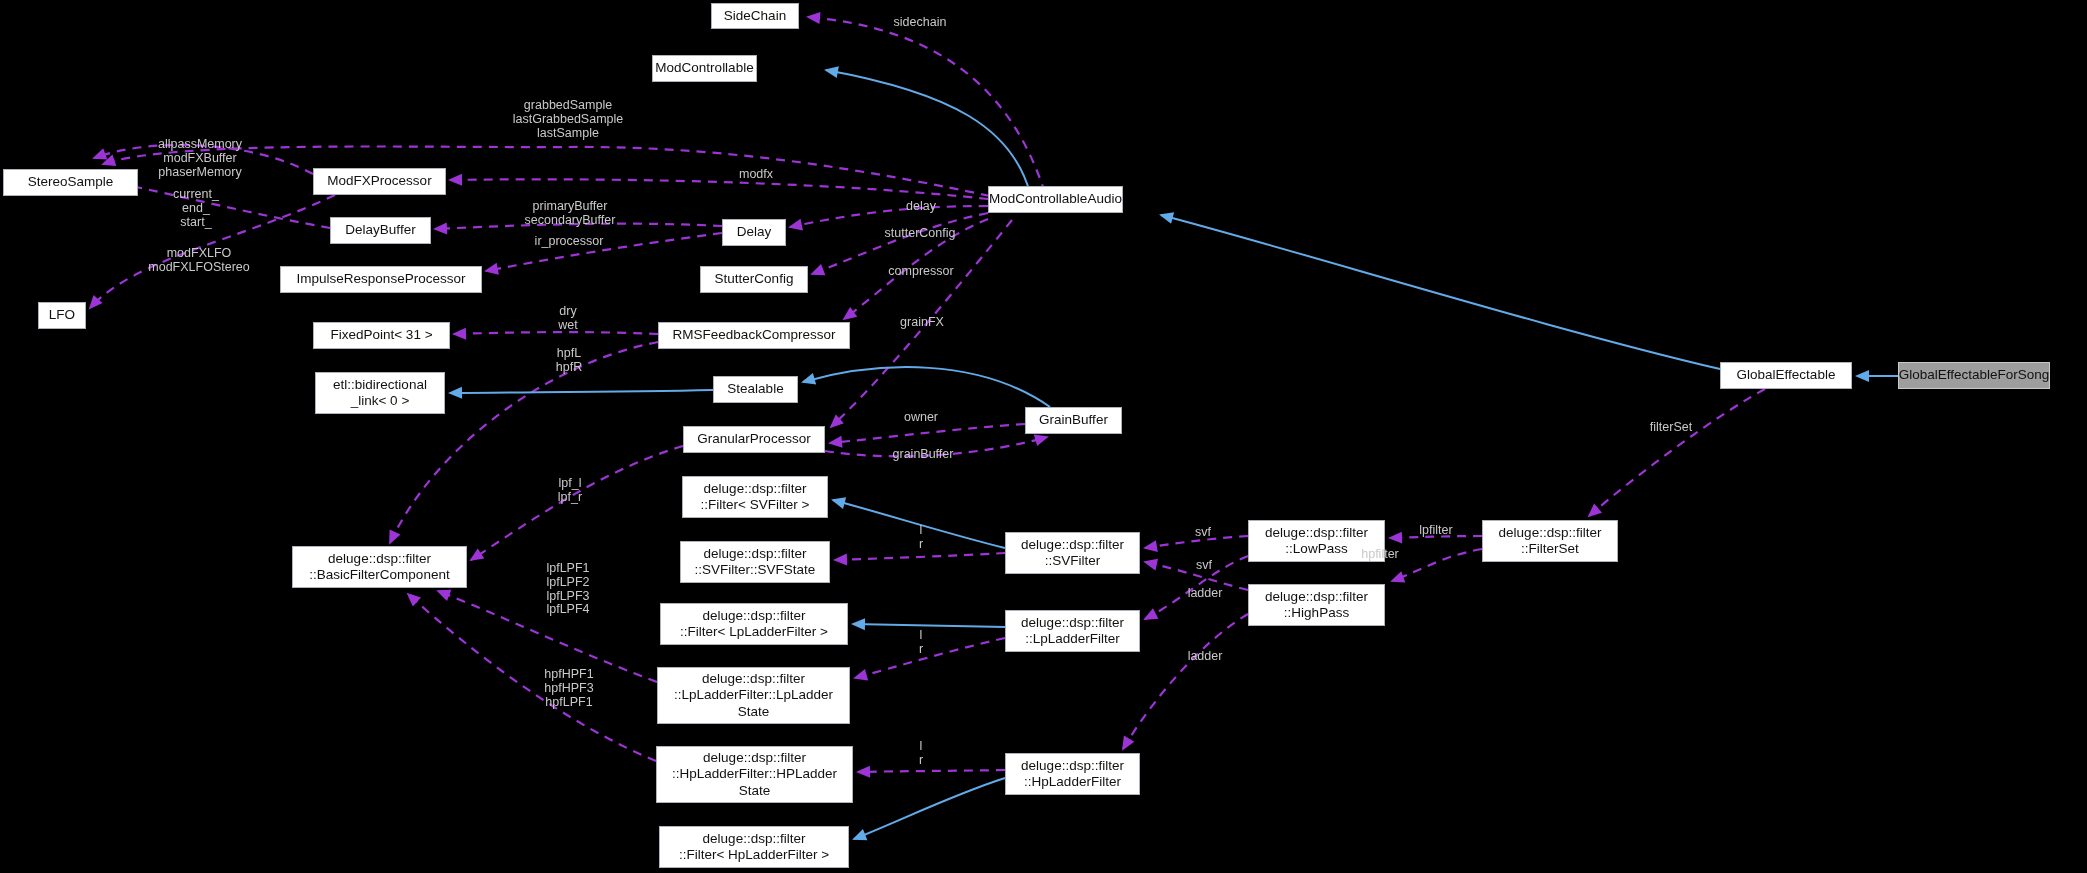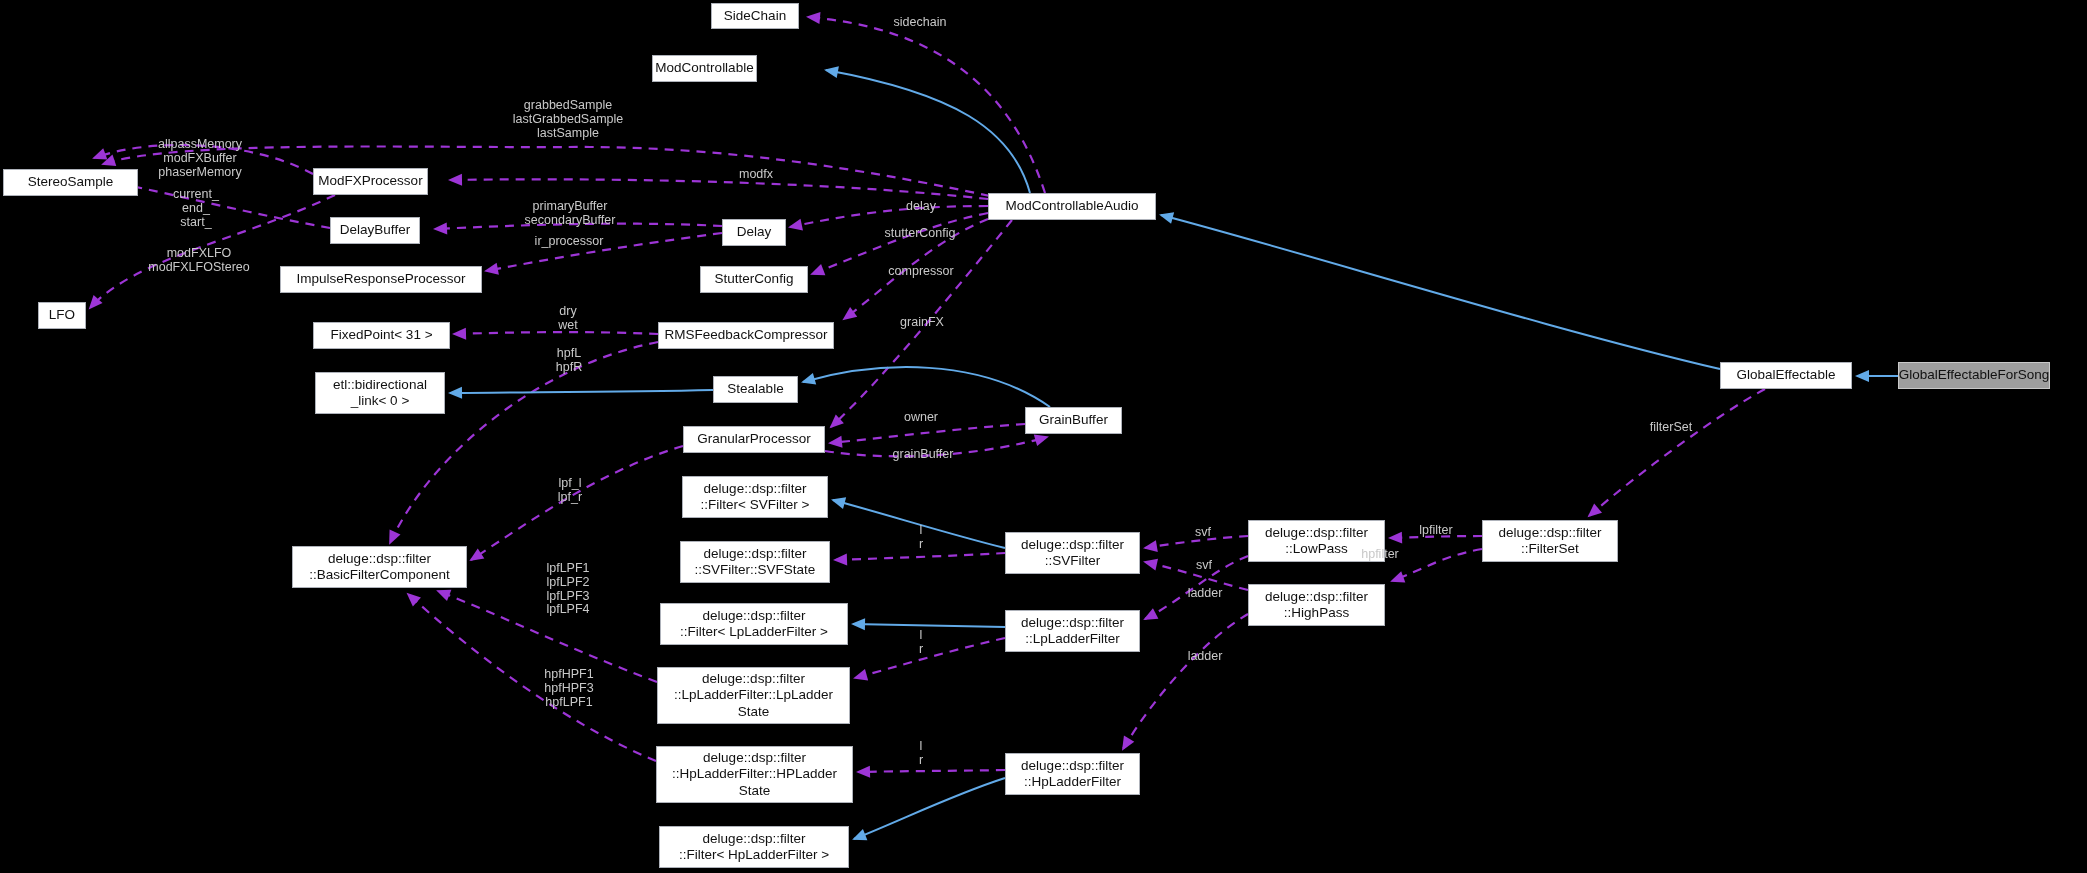--- a/index.html
+++ b/index.html
@@ -68,30 +68,30 @@
       <path class="b" d="M1050,407 C980,358 880,360 803,382" marker-end="url(#ab)"></path>
       <path class="b" d="M713,390 C627,392 532,392 450,393" marker-end="url(#ab)"></path>
       <path class="b" d="M1005,548 C952,535 892,516 833,500" marker-end="url(#ab)"></path>
       <path class="b" d="M1005,627 C952,626 902,625 853,624" marker-end="url(#ab)"></path>
       <path class="b" d="M1005,778 C952,795 902,820 854,839" marker-end="url(#ab)"></path>
     </g>
   </svg>
 
   <div class="node" style="left:711px;top:3px;width:88px;height:26px">SideChain</div>
   <div class="node" style="left:652px;top:55px;width:105px;height:27px">ModControllable</div>
-  <div class="node" style="left:988px;top:193px;width:168px;height:27px">ModControllableAudio</div>
+  <div class="node" style="left:988px;top:186px;width:135px;height:27px">ModControllableAudio</div>
   <div class="node" style="left:3px;top:169px;width:135px;height:27px">StereoSample</div>
-  <div class="node" style="left:313px;top:168px;width:115px;height:27px">ModFXProcessor</div>
-  <div class="node" style="left:330px;top:217px;width:90px;height:27px">DelayBuffer</div>
+  <div class="node" style="left:313px;top:168px;width:133px;height:27px">ModFXProcessor</div>
+  <div class="node" style="left:330px;top:217px;width:101px;height:27px">DelayBuffer</div>
   <div class="node" style="left:280px;top:266px;width:202px;height:27px">ImpulseResponseProcessor</div>
   <div class="node" style="left:722px;top:219px;width:64px;height:27px">Delay</div>
   <div class="node" style="left:700px;top:266px;width:108px;height:27px">StutterConfig</div>
   <div class="node" style="left:38px;top:302px;width:48px;height:27px">LFO</div>
   <div class="node" style="left:313px;top:322px;width:137px;height:27px">FixedPoint&lt; 31 &gt;</div>
-  <div class="node" style="left:658px;top:322px;width:176px;height:27px">RMSFeedbackCompressor</div>
+  <div class="node" style="left:658px;top:322px;width:192px;height:27px">RMSFeedbackCompressor</div>
   <div class="node" style="left:315px;top:372px;width:130px;height:42px">etl::bidirectional
 _link&lt; 0 &gt;</div>
   <div class="node" style="left:713px;top:376px;width:85px;height:27px">Stealable</div>
   <div class="node" style="left:683px;top:426px;width:142px;height:27px">GranularProcessor</div>
   <div class="node" style="left:1025px;top:407px;width:97px;height:27px">GrainBuffer</div>
   <div class="node" style="left:682px;top:476px;width:146px;height:42px">deluge::dsp::filter
 ::Filter&lt; SVFilter &gt;</div>
   <div class="node" style="left:680px;top:541px;width:150px;height:42px">deluge::dsp::filter
 ::SVFilter::SVFState</div>
   <div class="node" style="left:1005px;top:532px;width:135px;height:42px">deluge::dsp::filter

